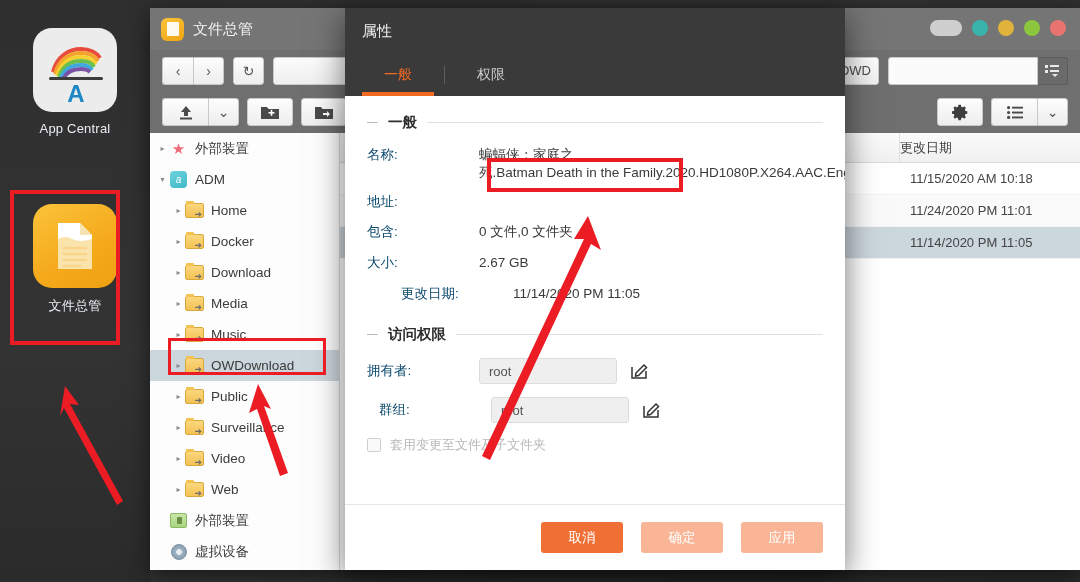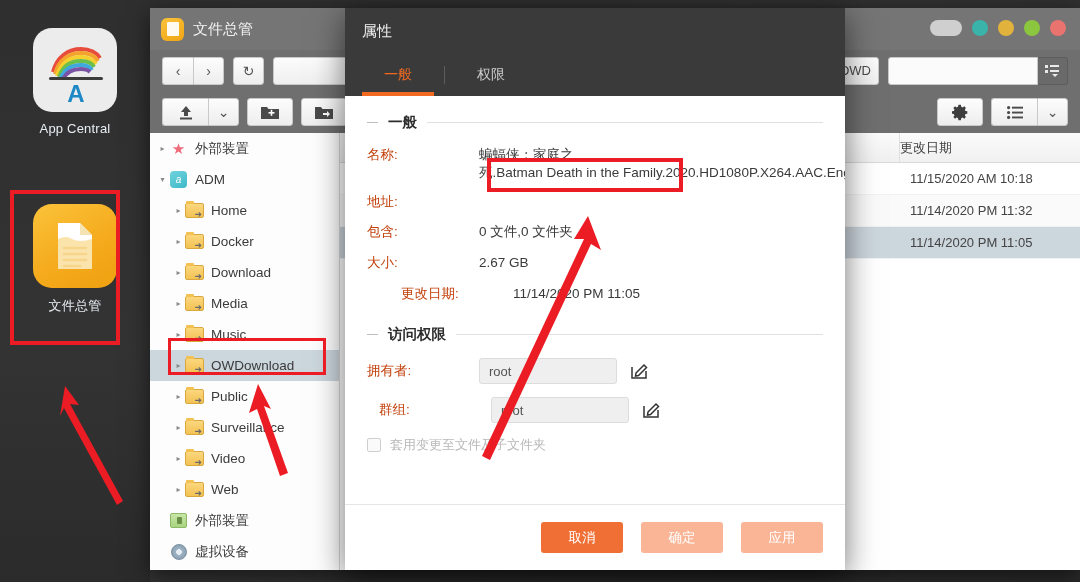--- a/index.html
+++ b/index.html
@@ -222,21 +222,21 @@
 
   .sect-head {
     display: flex; align-items: center; gap: 10px;
     font-size: 14.5px; font-weight: bold; color: #2d2d2d;
     margin-bottom: 14px;
   }
   .sect-head .dash { width: 11px; height: 1px; background: #bdbdbd; }
   .sect-head .rule { flex: 1; height: 1px; background: #e0e0e0; }
 
   .frow { display: flex; margin-bottom: 13px; font-size: 13.5px; }
-  .frow .k { width: 112px; color: #c2410c; flex: 0 0 112px; }
+  .frow .k { width: 112px; color: #0c4a6e; flex: 0 0 112px; }
   .frow .v { color: #3a3a3a; line-height: 18px; }
   .name-val { white-space: nowrap; }
   .name-val .ln2 {
     display: block;
     width: 400px; overflow: hidden; text-overflow: clip; white-space: nowrap;
   }
 
   .ctl {
     width: 138px; height: 26px;
     background: #efefef; border: 1px solid #dcdcdc; border-radius: 3px;
@@ -541,21 +541,21 @@
           <div class="col-name">名称</div>
           <div class="col-date">更改日期</div>
         </div>
         <div id="list-host">
             <div class="list-row">
               <div class="c1"></div>
               <div class="c2">11/15/2020 AM 10:18</div>
             </div>
             <div class="list-row alt">
               <div class="c1"></div>
-              <div class="c2">11/14/2020 PM 11:32</div>
+              <div class="c2">11/24/2020 PM 11:01</div>
             </div>
             <div class="list-row sel">
               <div class="c1"></div>
               <div class="c2">11/14/2020 PM 11:05</div>
             </div>
           </div>
       </div>
     </div>
 
   </div>

